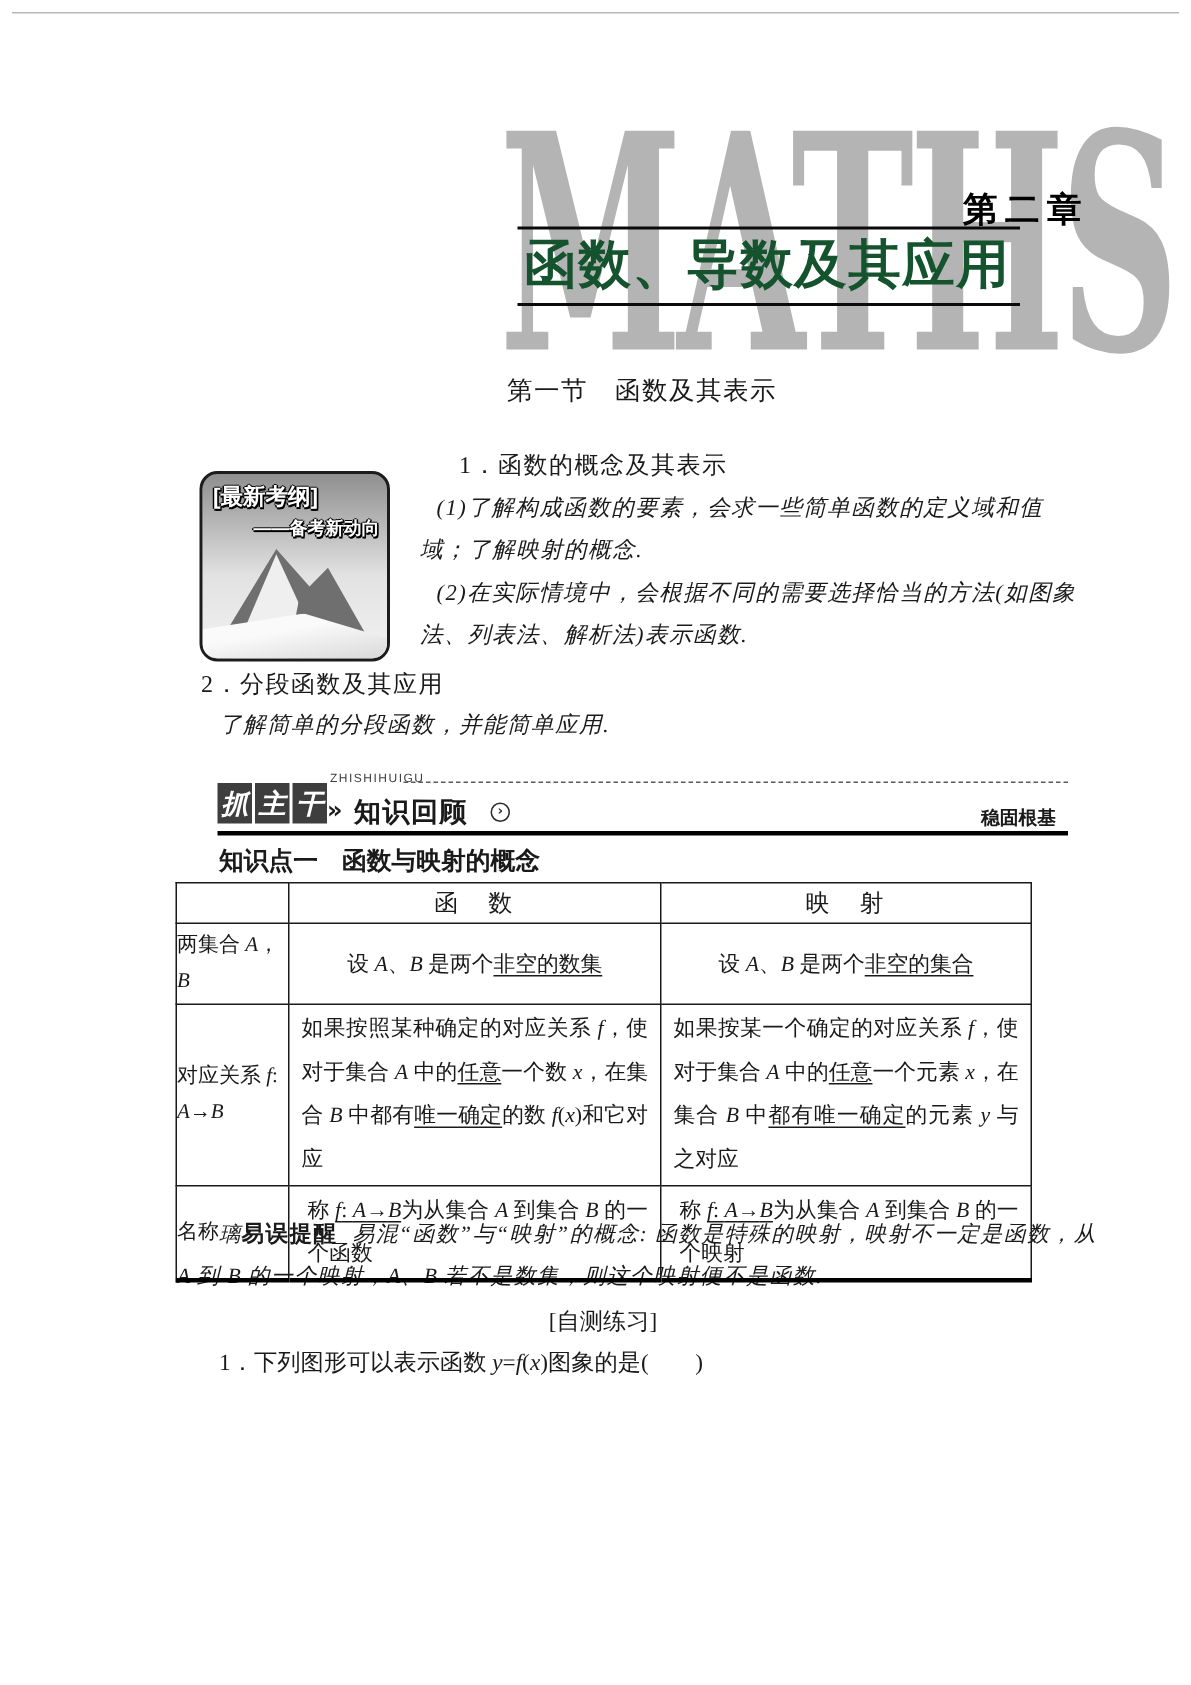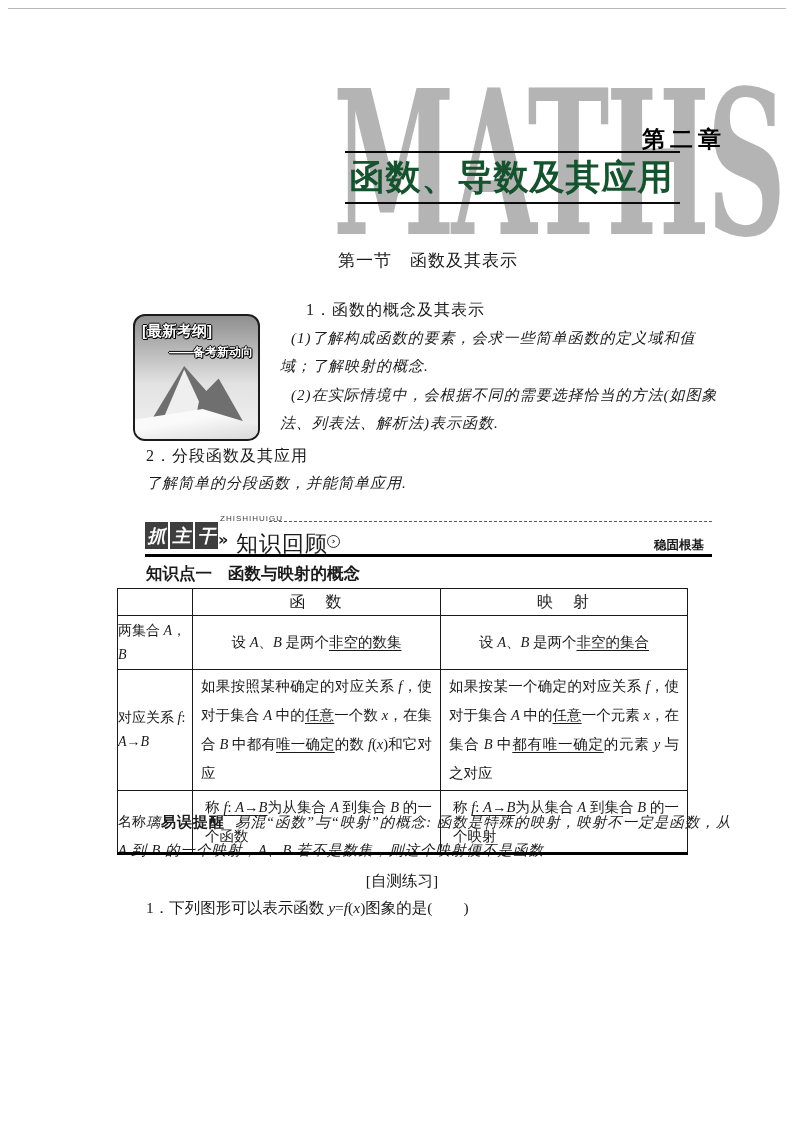--- a/index.html
+++ b/index.html
@@ -67,21 +67,21 @@
     width:23px;height:27px;background:#3e3e3e;color:#fff;display:flex;
     align-items:center;justify-content:center;
     font-family:"Liberation Sans","DejaVu Sans",sans-serif;font-weight:bold;font-size:18px;
     font-style:italic;
   }
   .pinyin{left:220px;top:514px;font-family:"Liberation Sans","DejaVu Sans",sans-serif;
     font-size:8px;color:#3c3c3c;letter-spacing:1px;font-weight:normal;}
   .dash-line{left:269px;top:521px;width:443px;height:0;border-top:1px dashed #5a5a5a;}
   .chevrons{left:218px;top:530px;font-size:16px;font-weight:bold;
     font-family:"DejaVu Sans",sans-serif;}
-  .review-title{left:236px;top:529px;font-size:22px;font-weight:normal;
+  .review-title{left:236px;top:529px;font-size:18px;font-weight:bold;
     font-family:"Liberation Sans","DejaVu Sans",sans-serif;letter-spacing:1px;}
   .circle-icon{
     left:327px;top:535px;width:11px;height:11px;border:1.5px solid #2a2a2a;border-radius:50%;
     display:flex;align-items:center;justify-content:center;
     font-size:9px;font-weight:bold;color:#2a2a2a;line-height:1;
     font-family:"DejaVu Sans",sans-serif;
   }
   .right-note{left:654px;top:537px;font-size:12.5px;font-weight:bold;
     font-family:"Liberation Sans","DejaVu Sans",sans-serif;}
   .solid-line{left:145px;top:554px;width:567px;height:2.5px;background:#000;}
@@ -134,21 +134,21 @@
   <div class="snow-foot"></div>
   <div class="card-tag">[最新考纲]</div>
   <div class="card-subtag">——备考新动向</div>
 </div>
 
 <div class="abs outline-item-title ln" style="left:306px;top:300px;">1．函数的概念及其表示</div>
 <div class="abs kai t15 ln" style="left:291px;top:329px;">(1)了解构成函数的要素，会求一些简单函数的定义域和值</div>
 <div class="abs kai t15 ln" style="left:280px;top:357px;">域；了解映射的概念.</div>
 <div class="abs kai t15 ln" style="left:291px;top:386px;">(2)在实际情境中，会根据不同的需要选择恰当的方法(如图象</div>
 <div class="abs kai t15 ln" style="left:280px;top:414px;">法、列表法、解析法)表示函数.</div>
-<div class="abs outline-item-title ln" style="left:146px;top:446px;">2．分段函数及其应用</div>
+<div class="abs outline-item-title ln" style="left:134px;top:446px;">2．分段函数及其应用</div>
 <div class="abs kai t15 ln" style="left:146px;top:474px;">了解简单的分段函数，并能简单应用.</div>
 
 <div class="abs badges">
   <span class="badge">抓</span>
   <span class="badge">主</span>
   <span class="badge">干</span>
 </div>
 <div class="abs pinyin">ZHISHIHUIGU</div>
 <div class="abs dash-line"></div>
 <div class="abs chevrons">»</div>

